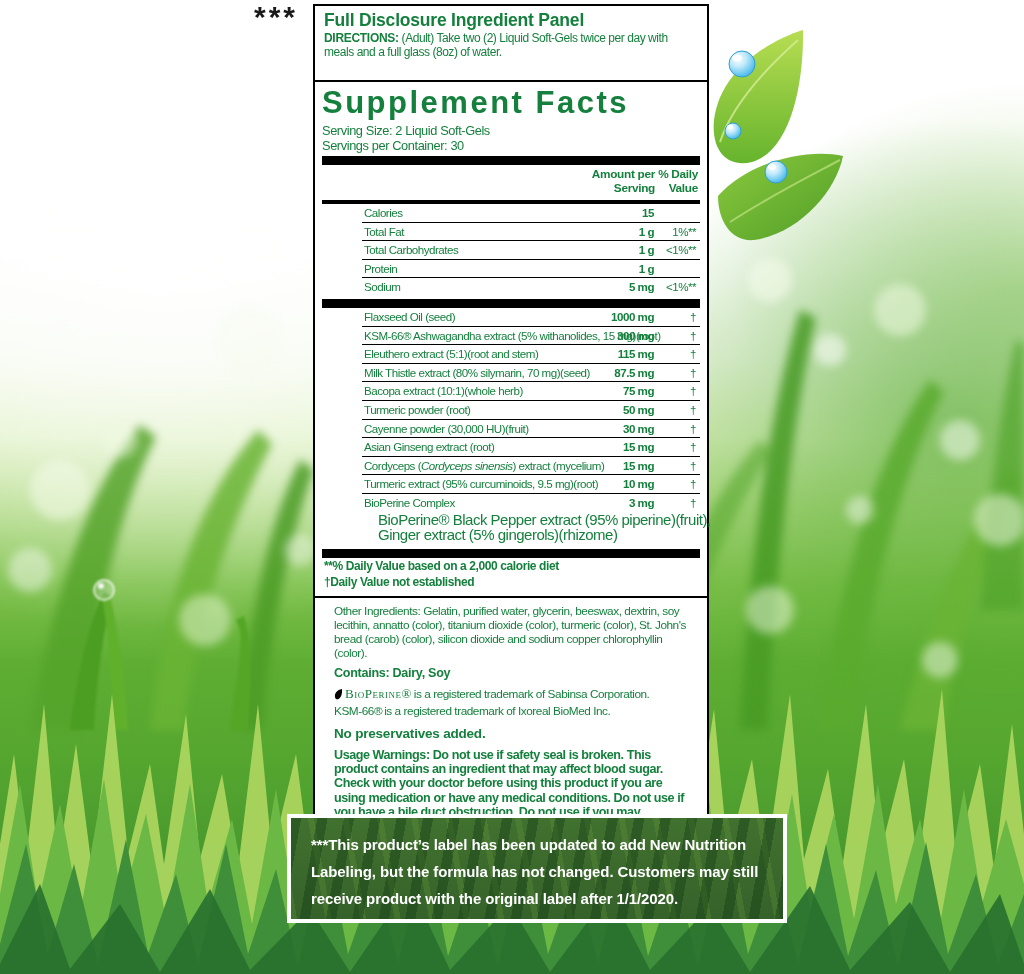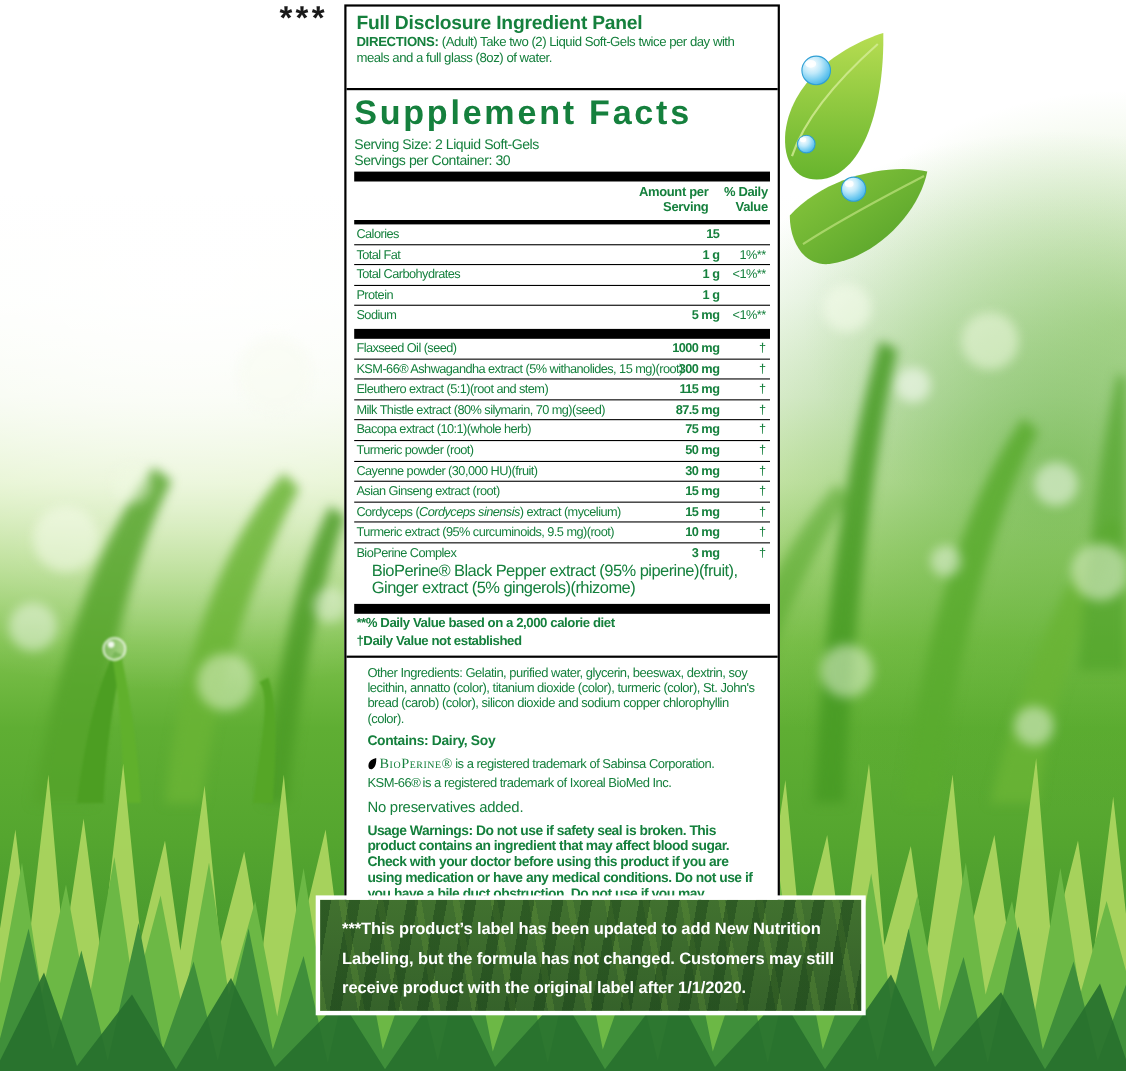--- a/index.html
+++ b/index.html
@@ -28,44 +28,44 @@
   .fd{padding:4px 9px 6px;border-bottom:2.5px solid #000;}
   .fd-title{font-size:17.5px;font-weight:700;letter-spacing:-0.2px;}
   .directions{margin:1px 0 15px;font-size:12px;line-height:13.5px;letter-spacing:-0.45px;}
   .directions b{letter-spacing:-0.3px;}
 
   .facts{padding:2px 7px 0;}
   .sf-title{font-size:31px;font-weight:800;letter-spacing:2.5px;line-height:34px;margin:2px 0 3px;white-space:nowrap;}
   .serving{font-size:12.8px;line-height:15px;letter-spacing:-0.4px;}
   .bar{height:9px;background:#000;margin:3px 0 0;}
   .bar.med{height:4px;margin:2px 0 0;}
-  .colhead{display:flex;justify-content:flex-end;gap:12px;text-align:right;
+  .colhead{display:flex;justify-content:flex-end;gap:1px;text-align:right;
     font-size:11.8px;font-weight:700;line-height:13.5px;letter-spacing:-0.3px;padding:3px 2px 3px;}
   .ch-dv{width:42px;}
-  .rows .row{border-top:1px solid #000;}
+  .rows .row{border-top:1px solid #000;margin-left:40px;}
   .rows .row:first-child{border-top:none;}
   .rline{position:relative;padding:0 88px 0 2px;line-height:17.6px;font-size:11.6px;
     letter-spacing:-0.5px;white-space:nowrap;}
   .ramt{position:absolute;right:46px;top:0;font-weight:bold;}
   .rdv{position:absolute;right:4px;top:0;}
   .bold{font-weight:400;}
   .subline{padding-left:16px;line-height:15.5px;font-size:15px;letter-spacing:-0.5px;white-space:nowrap;}
   .row:last-child .subline:last-child{padding-bottom:3px;}
   .footnote{font-size:12px;font-weight:700;line-height:15.5px;letter-spacing:-0.4px;padding:1px 2px 0;}
   .facts .footnote:first-of-type{padding-top:4px;}
 
   .hr{border-top:2.5px solid #000;margin:5px 0 6px;}
   .lower{padding:0 19px 6px;}
   .smalltext{font-size:11.8px;line-height:14px;letter-spacing:-0.45px;}
   .other{margin:0 0 6px;}
   .contains{font-size:12.6px;font-weight:700;letter-spacing:-0.3px;margin:0 0 7px;}
   .tm-line{margin:0 0 3px;display:flex;align-items:baseline;gap:2px;}
   .leaf-ic{width:9px;height:12px;align-self:center;flex:0 0 auto;}
   .serifcaps{font-family:"Liberation Serif",serif;font-variant:small-caps;font-size:13px;letter-spacing:0.5px;}
-  .nopres{font-size:13.5px;font-weight:400;letter-spacing:-0.2px;margin:8px 0 7px;}
+  .nopres{font-size:13.5px;font-weight:700;letter-spacing:-0.2px;margin:8px 0 7px;}
   .warnings{margin:0;font-size:12.6px;font-weight:600;line-height:14.4px;letter-spacing:-0.45px;}
 
   
   .note{position:absolute;left:287px;top:814px;width:500px;height:109px;z-index:6;box-sizing:border-box;
     border:4px solid #fff;
     background-image:
       repeating-linear-gradient(100deg, rgba(15,55,18,.38) 0px, rgba(15,55,18,.38) 10px, rgba(0,0,0,0) 10px, rgba(0,0,0,0) 26px),
       repeating-linear-gradient(80deg, rgba(110,160,60,.25) 0px, rgba(110,160,60,.25) 6px, rgba(0,0,0,0) 6px, rgba(0,0,0,0) 34px),
       linear-gradient(180deg,#41712f,#35622a);
   }

